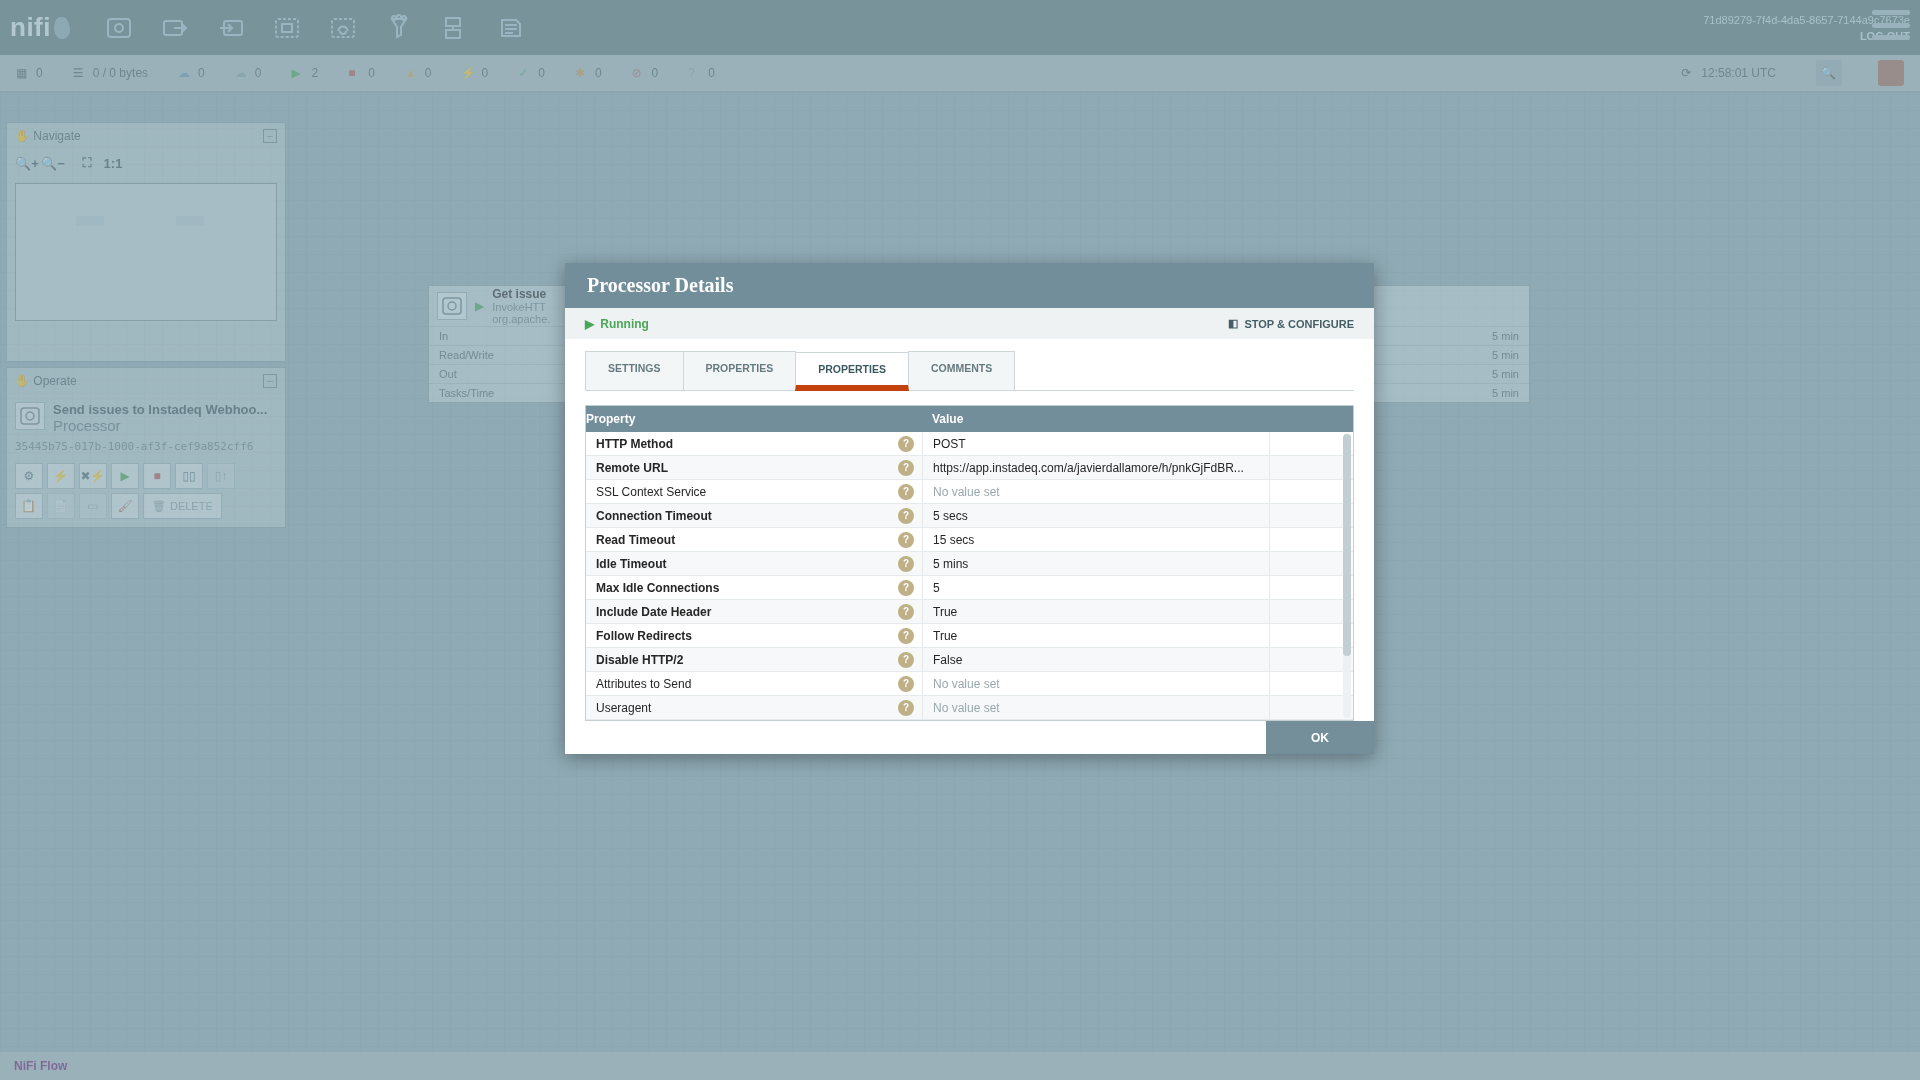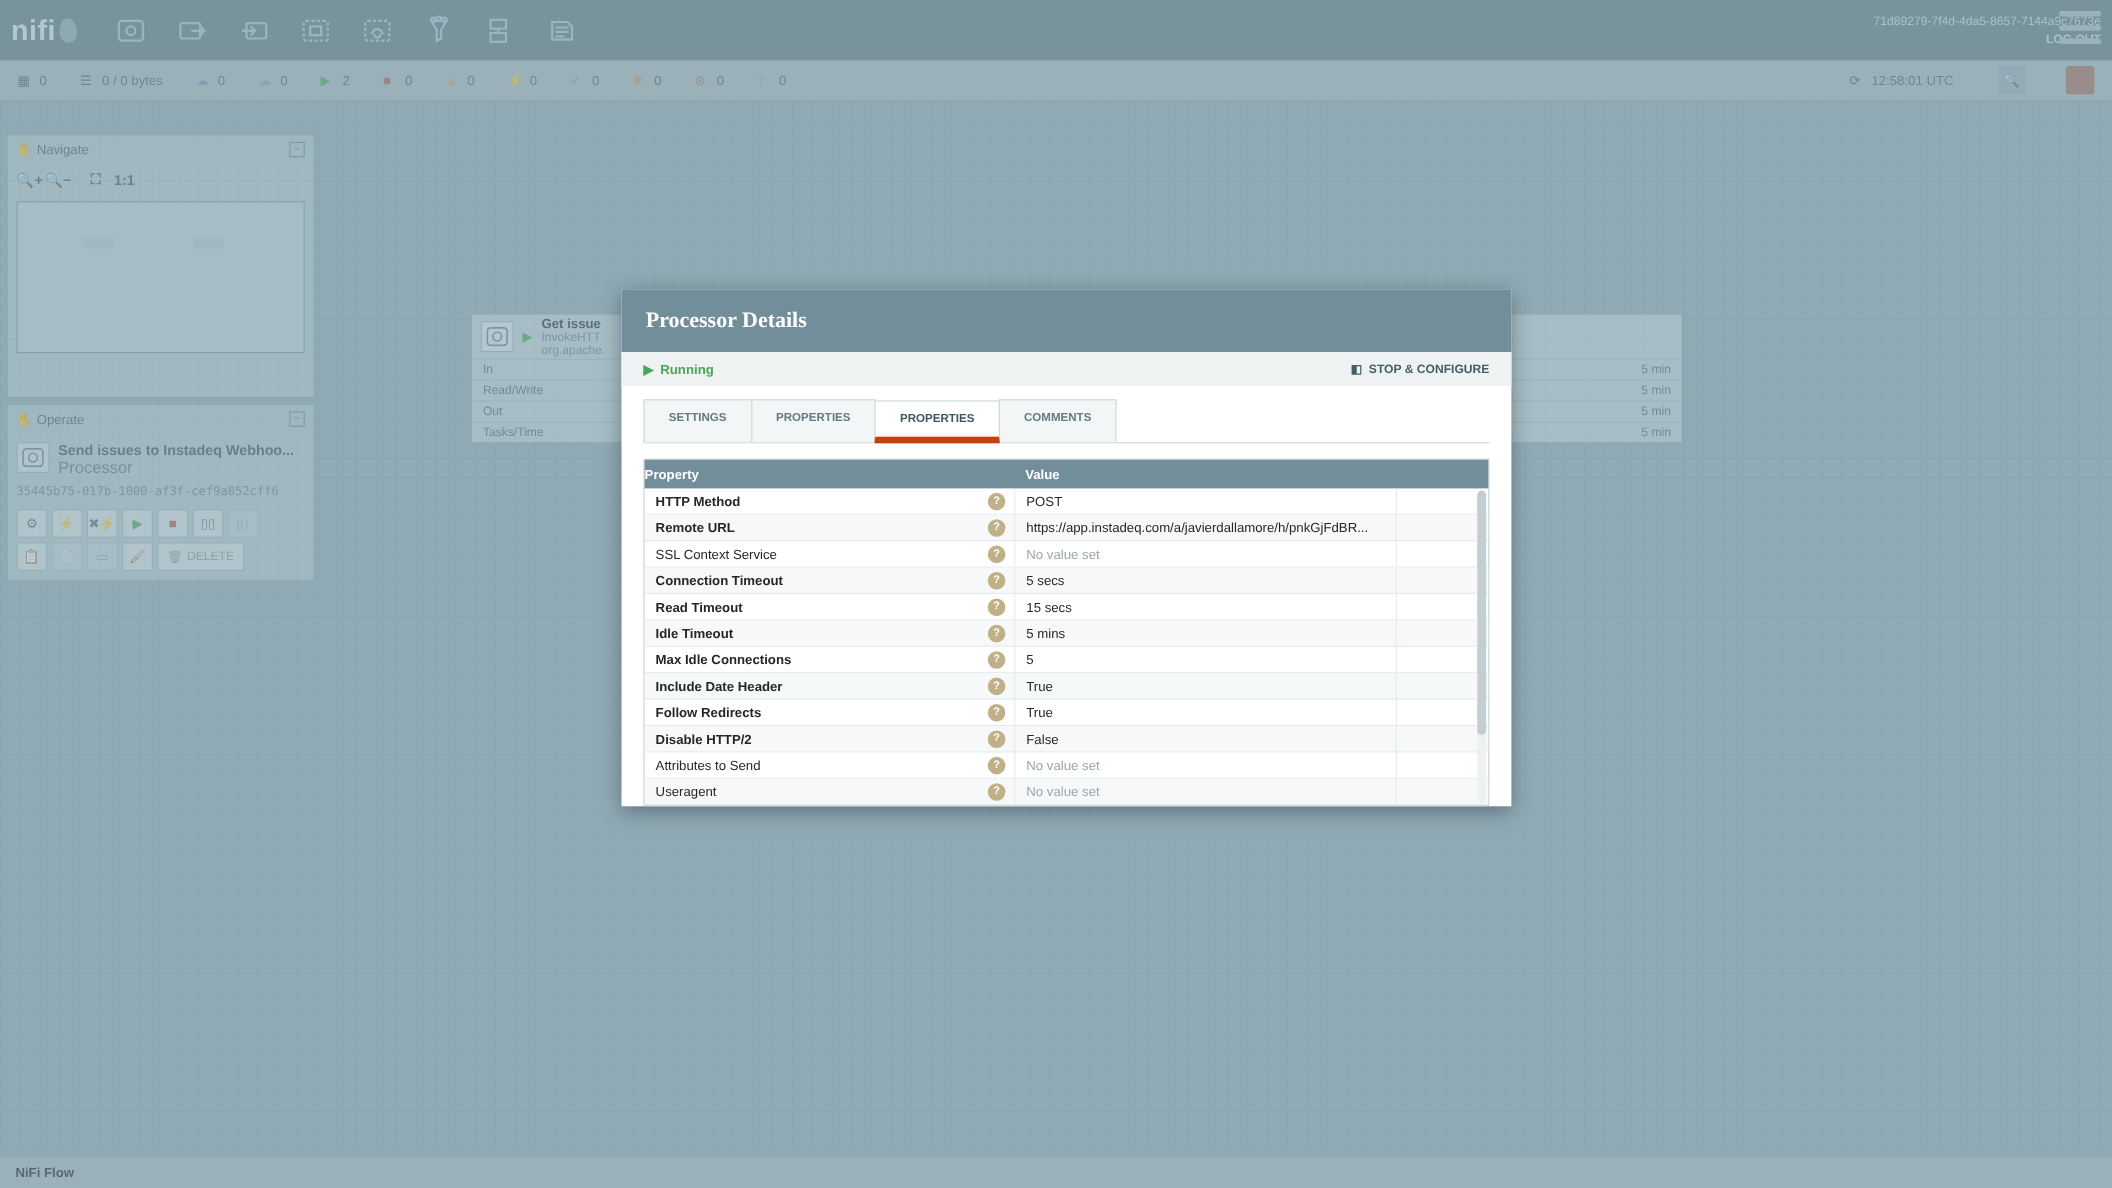--- a/index.html
+++ b/index.html
@@ -79,25 +79,25 @@
   
   .proc{position:absolute;width:380px;background:rgba(240,246,248,0.55);border:1px solid #8aa0a8;}
   .proc.l{top:193px;left:428px;}
   .proc.r{top:193px;left:1150px;}
   .proc-head{height:40px;display:flex;align-items:center;padding:0 8px;gap:8px;}
   .proc-body{font-size:11px;color:#51666d;}
   .proc-body .row{display:flex;justify-content:space-between;padding:3px 10px;border-top:1px solid #abc0c7;}
   .proc .badge{font-size:11px;color:#6a7e85;}
 
   
-  .footer{position:absolute;bottom:0;left:0;right:0;height:28px;background:var(--status-bar);display:flex;align-items:center;padding:0 14px;color:#0f172a;font-size:12px;font-weight:bold;}
+  .footer{position:absolute;bottom:0;left:0;right:0;height:28px;background:var(--status-bar);display:flex;align-items:center;padding:0 14px;color:#701a75;font-size:12px;font-weight:bold;}
 
   
   .dialog{position:absolute;top:263px;left:565px;width:809px;background:#fff;box-shadow:0 4px 18px rgba(0,0,0,0.35);z-index:50;}
-  .dlg-title{height:57px;background:var(--teal-med);color:#fff;display:flex;align-items:center;padding:0 22px;font-size:20px;font-weight:bold;font-family:Georgia,serif;}
+  .dlg-title{height:45px;background:var(--teal-med);color:#fff;display:flex;align-items:center;padding:0 22px;font-size:20px;font-weight:bold;font-family:Georgia,serif;}
   .dlg-status{height:31px;background:#eef2f3;display:flex;align-items:center;padding:0 20px;}
   .dlg-status .run{color:var(--green);font-weight:bold;font-size:12px;display:flex;align-items:center;gap:6px;}
   .dlg-status .stopcfg{margin-left:auto;color:#455e65;font-weight:bold;font-size:11px;display:flex;align-items:center;gap:6px;}
 
   .tabs{display:flex;margin:12px 20px 0;border-bottom:1px solid var(--light-grey);}
   .tab{padding:10px 22px;font-size:10.5px;font-weight:bold;color:#657a81;border:1px solid var(--light-grey);border-bottom:none;margin-right:-1px;background:#f3f6f7;cursor:pointer;}
   .tab.active{background:#fff;color:#3a5960;border-bottom:6px solid #c2410c;position:relative;top:1px;}
 
   .tabpane{padding:14px 20px 0;}
   .req{font-weight:bold;font-size:12px;color:#3a4b51;margin-bottom:8px;}
@@ -511,13 +511,16 @@
             <div class="pv empty">No value set</div>
             <div class="pa"></div>
           </div>
           <div class="scrollbar">
             <div class="thumb"></div>
           </div>
       </div>
     </div>
   </div>
 
+  <div class="dlg-footer">
+    <div class="okbtn">OK</div>
+  </div>
 </div>
 
 </body></html>

